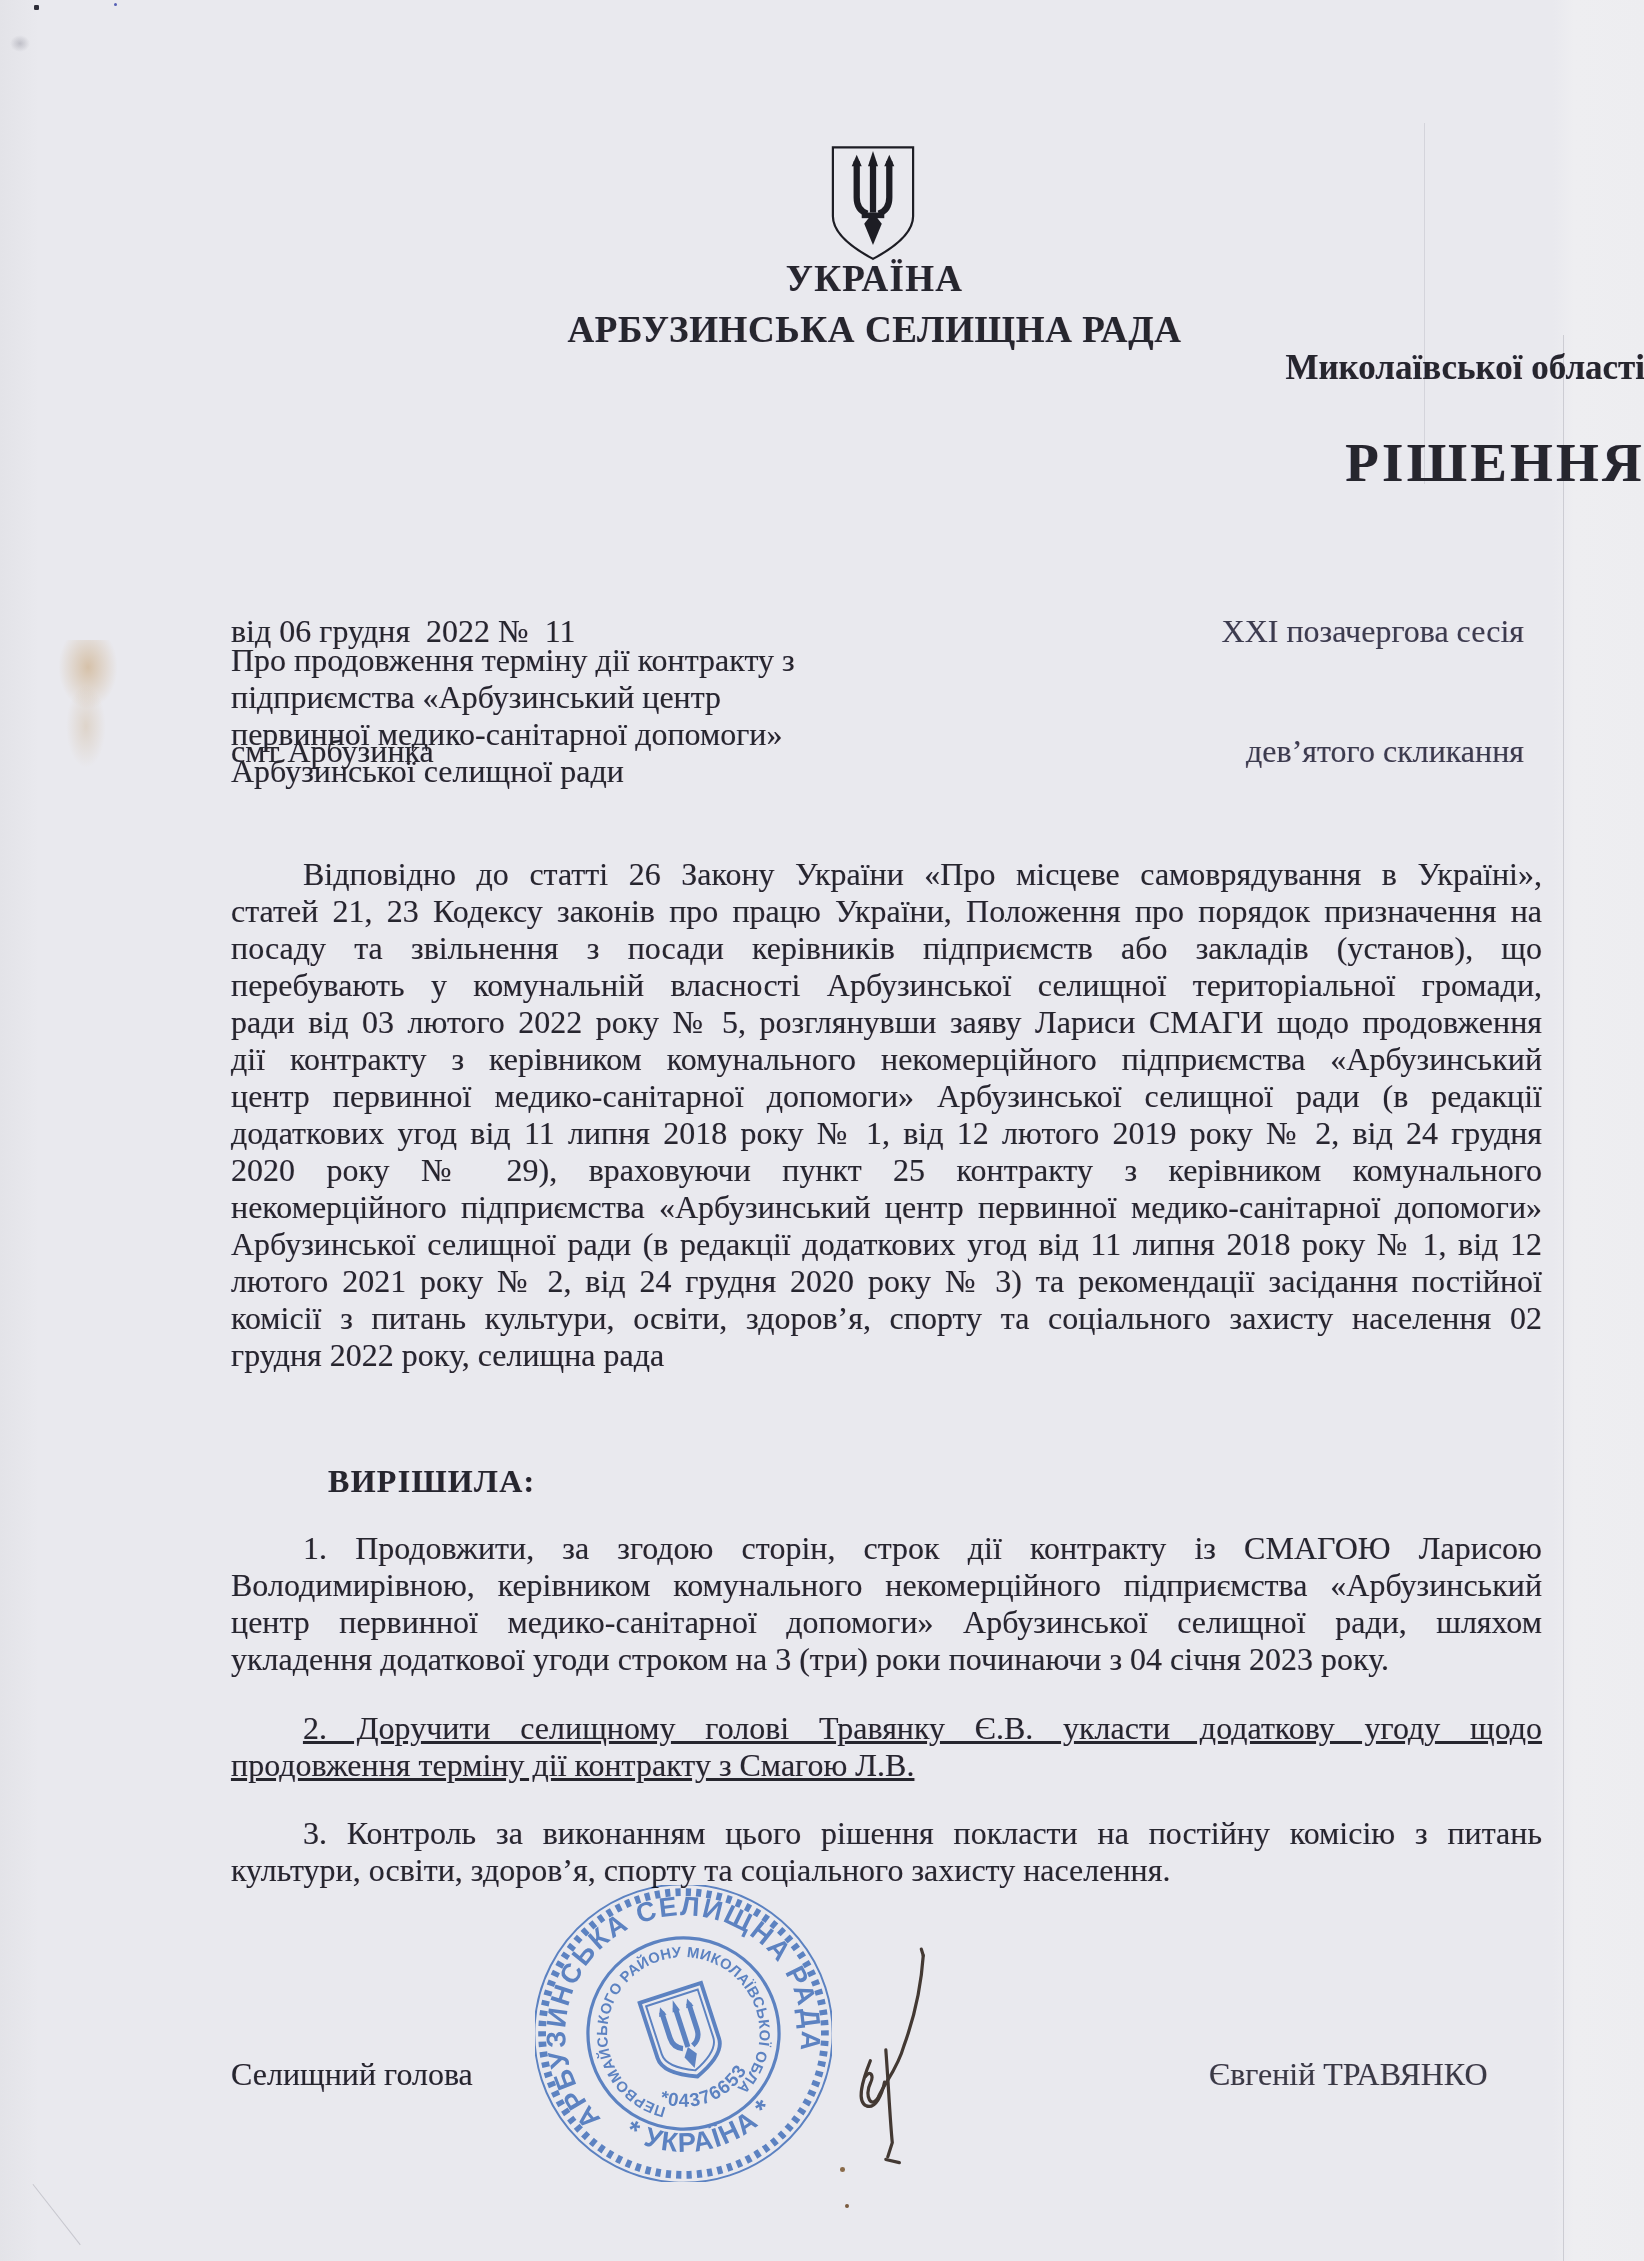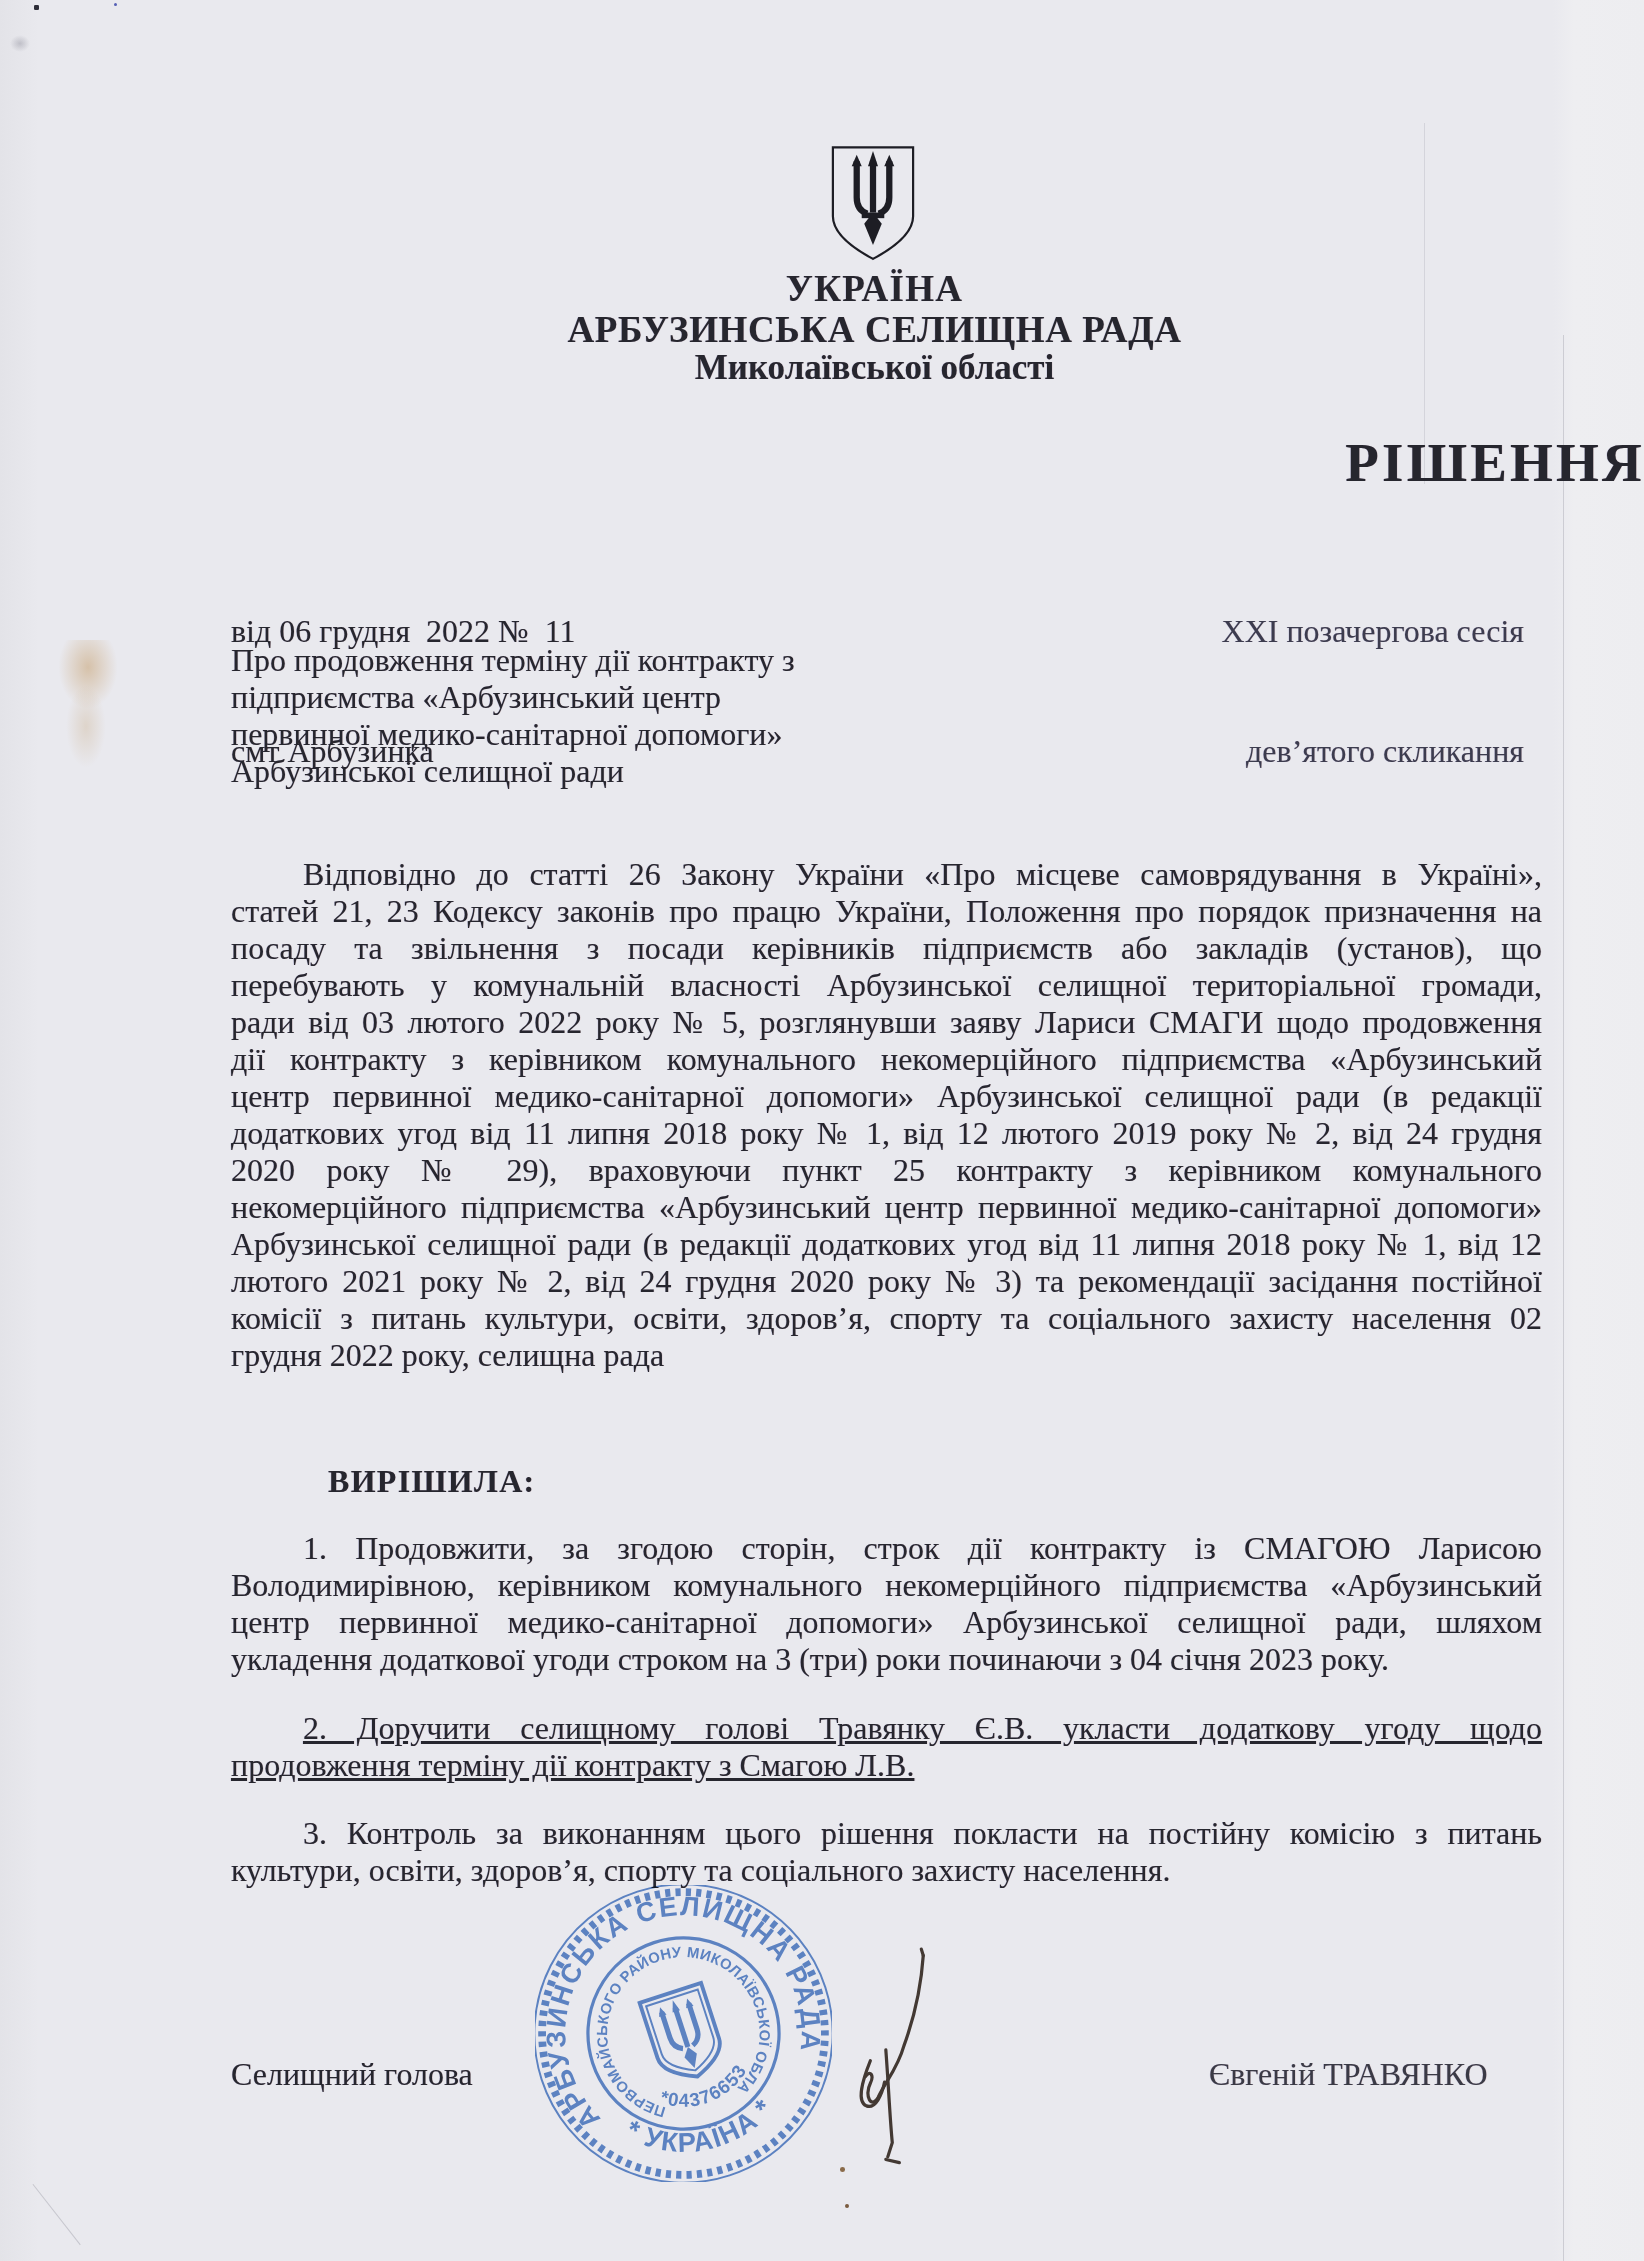--- a/index.html
+++ b/index.html
@@ -11,23 +11,23 @@
     background: linear-gradient(90deg, #e3e3e8 0px, #e9e9ee 39px, #e9e9ee 1553px, #eeeef1 1574px, #ededf0 1645px);
     font-family: "Liberation Serif", "DejaVu Serif", serif;
     color: #26262e;
     overflow: hidden;
   }
   .txt { text-shadow: 0.5px 0 0 rgba(150,60,60,.18), -0.5px 0 0 rgba(60,60,160,.22); }
 
   
   .emblem { position: absolute; left: 826px; top: 141px; width: 94px; height: 123px; }
   .hdr { position: absolute; left: 0; top: 0; width: 1645px; box-sizing: border-box; padding-left: 104px; text-align: center; font-weight: bold; }
-  .hdr-country  { top: 267px; font-size: 37px; letter-spacing: 1.3px; }
+  .hdr-country  { top: 257px; font-size: 37px; letter-spacing: 1.3px; }
   .hdr-council  { top: 308px; font-size: 37px; letter-spacing: 0.6px; }
-  .hdr-region   { top: 348px; font-size: 35px; }
+  .hdr-region   { top: 348px; font-size: 35px; text-align: right; }
   .doc-title    { position: absolute; left: 0; top: 431px; width: 1645px; box-sizing: border-box; padding-left: 129px; text-align: right; font-size: 55px; font-weight: bold; letter-spacing: 3.2px; }
 
   
   .meta-left  { position: absolute; left: 231px; top: 531px; font-size: 32px; line-height: 40px; white-space: pre; }
   .meta-right { position: absolute; left: 1176px; top: 531px; width: 348px; font-size: 32px; line-height: 40px; color: #3c3c4e; white-space: pre; text-align: right; }
 
   
   .subject { position: absolute; left: 231px; top: 642px; width: 709px; }
   .subject .ln { font-size: 32px; height: 37px; line-height: 37px; }
 

